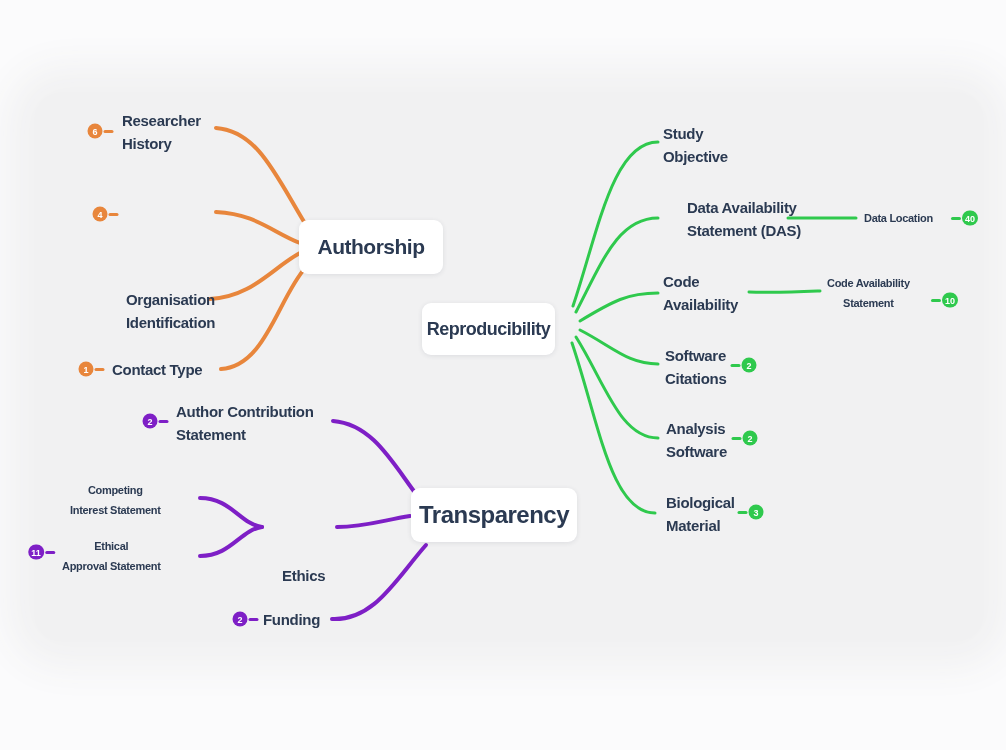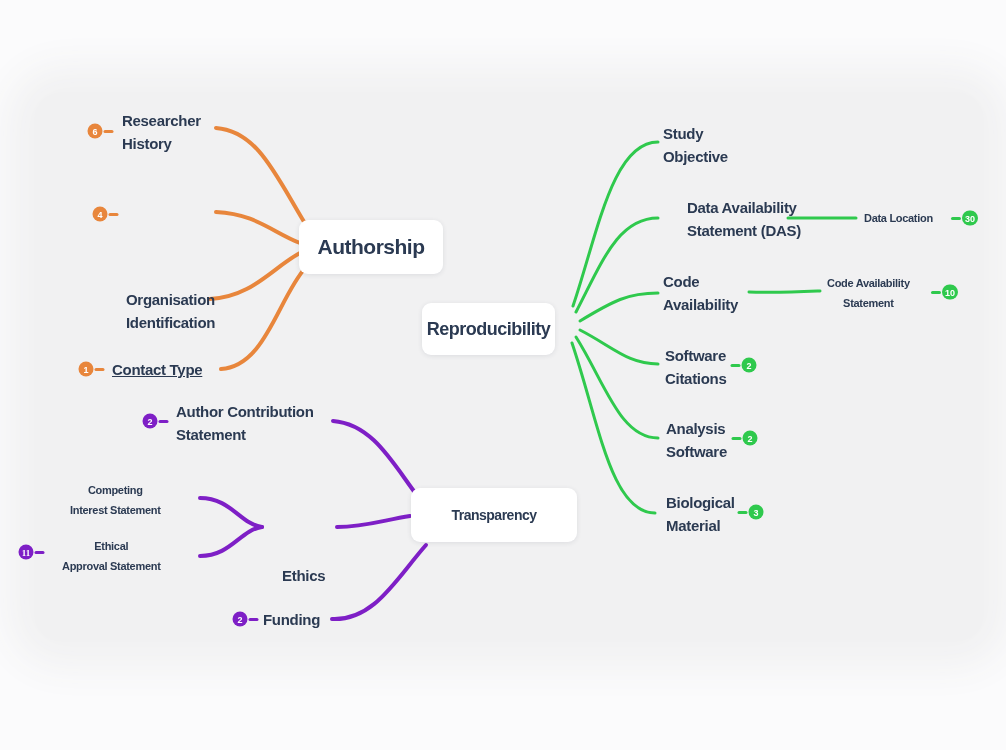--- a/index.html
+++ b/index.html
@@ -92,29 +92,29 @@
     <path class="p-purple" d="M 200,556 C 231,556 240,530 262,527"></path>
     <path class="p-purple" d="M 332,619 C 374,621 396,579 426,545"></path>
   </svg>
 
   <div class="node" style="left:299px; top:220px; width:144px; height:54px; font-size:21px;align-items:center;">
     <span>Authorship</span>
   </div>
   <div class="node" style="left:422px; top:303px; width:133px; height:52px; font-size:18px;">
     <span>Reproducibility</span>
   </div>
-  <div class="node" style="left:411px; top:488px; width:166px; height:54px; font-size:14px;">
+  <div class="node" style="left:411px; top:488px; width:166px; height:54px; font-size:24px;">
     <span>Transparency</span>
   </div>
 
   <div class="label" style="left:122px; top:109px;">Researcher
 History</div>
   <div class="label" style="left:126px; top:276px;margin-top:12px;">Organisation
 Identification</div>
-  <div class="label" style="left:112px; top:358px;text-decoration:underline;">Contact Type</div>
+  <div class="label" style="left:112px; top:358px;">Contact Type</div>
 
   <div class="label" style="left:663px; top:122px;">Study
 Objective</div>
   <div class="label" style="left:663px; top:196px;margin-left:24px;">Data Availability
 Statement (DAS)</div>
   <div class="label label-sm" style="left:864px; top:208px;">Data Location</div>
   <div class="label" style="left:663px; top:270px;">Code
 Availability</div>
   <div class="label label-sm" style="left:827px; top:273px;">Code Availability
 Statement</div>
@@ -131,22 +131,22 @@
 Interest Statement</div>
   <div class="label label-sm" style="left:62px; top:536px;">Ethical
 Approval Statement</div>
   <div class="label" style="left:282px; top:516px;margin-top:48px;">Ethics</div>
   <div class="label" style="left:263px; top:608px;">Funding</div>
 
   <div class="badge orange badge-left" style="left:95px; top:131px;">6</div>
   <div class="badge orange badge-left" style="left:100px; top:214px;">4</div>
   <div class="badge orange badge-left" style="left:86px; top:369px;">1</div>
 
-  <div class="badge green badge-right" style="left:970px; top:218px;">30</div>
-  <div class="badge green badge-right" style="left:950px; top:292px;">10</div>
+  <div class="badge green badge-right" style="left:970px; top:218px;">40</div>
+  <div class="badge green badge-right" style="left:950px; top:300px;">10</div>
   <div class="badge green badge-right" style="left:749px; top:365px;">2</div>
   <div class="badge green badge-right" style="left:750px; top:438px;">2</div>
   <div class="badge green badge-right" style="left:756px; top:512px;">3</div>
 
   <div class="badge purple badge-left" style="left:150px; top:421px;">2</div>
-  <div class="badge purple badge-left" style="left:26px; top:552px;font-family:Liberation Serif, serif;">11</div>
+  <div class="badge purple badge-left" style="left:36px; top:552px;">11</div>
   <div class="badge purple badge-left" style="left:240px; top:619px;">2</div>
 </div>
 
 </body></html>

